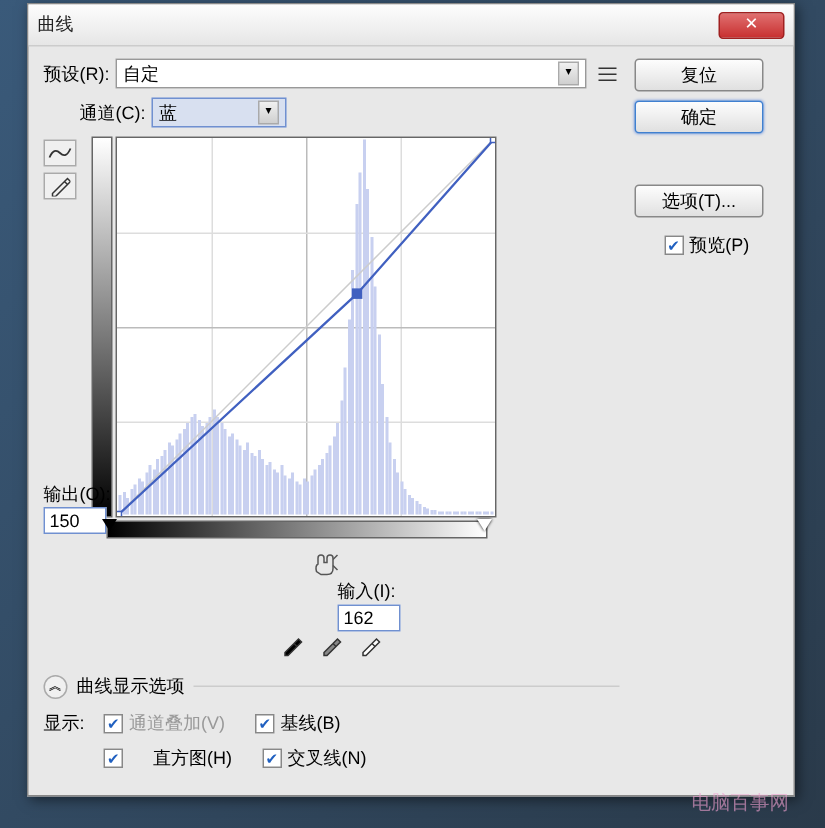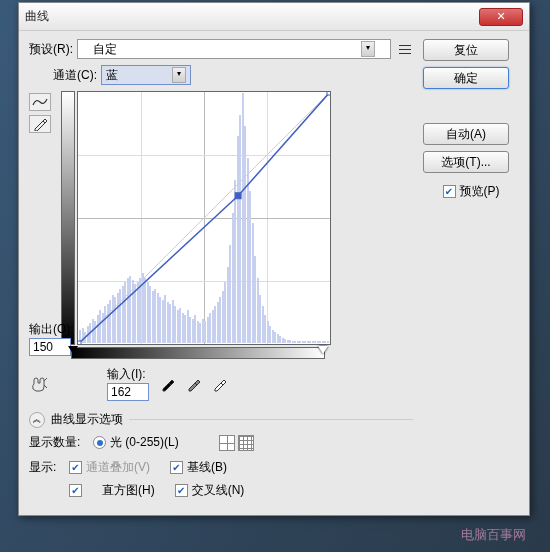--- a/index.html
+++ b/index.html
@@ -6,21 +6,21 @@
 body { background: linear-gradient(135deg, #3a5a7a 0%, #2a3a4a 100%); width: 550px; height: 552px; position: relative; }
 .dialog { position: absolute; top: 2px; left: 18px; width: 512px; background: #e8e8e8; border: 1px solid #888; box-shadow: 2px 2px 8px rgba(0,0,0,0.5); }
 .titlebar { height: 28px; background: linear-gradient(#fdfdfd, #e6e6e6); display: flex; align-items: center; padding: 0 6px; border-bottom: 1px solid #ccc; justify-content: center; }
 .titlebar-text { flex: 1; font-size: 12px; color: #222; }
 .close-btn { width: 44px; height: 18px; background: linear-gradient(#e07070, #c83030); border: 1px solid #a02020; border-radius: 3px; color: #fff; text-align: center; line-height: 14px; font-size: 11px; cursor: pointer; }
 .body { padding: 8px 10px 10px 10px; display: flex; }
 .left-col { flex: 1; }
 .right-col { width: 96px; margin-left: 10px; }
 .row { display: flex; align-items: center; margin-bottom: 6px; }
 .label { margin-right: 4px; }
-.preset-select { flex: 1; height: 20px; border: 1px solid #999; background: #fff; padding: 0 15px; display: flex; align-items: center; justify-content: space-between; }
+.preset-select { flex: 1; height: 20px; border: 1px solid #999; background: #fff; padding: 0 4px; display: flex; align-items: center; justify-content: space-between; }
 .dropdown-arrow { width: 14px; height: 16px; background: linear-gradient(#f0f0f0,#d0d0d0); border: 1px solid #aaa; text-align: center; line-height: 12px; font-size: 8px; }
 .menu-icon { width: 16px; height: 16px; margin-left: 6px; display: inline-flex; flex-direction: column; justify-content: space-around; padding: 2px; }
 .menu-icon span { height: 1px; background: #333; }
 .channel-select { width: 90px; height: 20px; border: 1px solid #7090d0; background: #d8e0f0; padding: 0 4px; display: flex; align-items: center; justify-content: space-between; }
 .tools { display: flex; flex-direction: column; margin-right: 4px; gap: 4px; margin-top: 2px;}
 .tool-btn { width: 22px; height: 18px; border: 1px solid #aaa; background: #f0f0f0; display: flex; align-items: center; justify-content: center; }
 .curve-area { display: flex; }
 .curve-graph-wrap { display: flex; flex-direction: column; }
 .graph-row { display: flex; }
 .vgrad { width: 14px; height: 254px; background: linear-gradient(#fff, #000); border: 1px solid #666; margin-right: 2px; }
@@ -235,21 +235,21 @@
         </div>
       </div>
 
       <div style="display:flex; align-items:flex-end; margin-top:-38px; margin-bottom:10px;">
         <div style="display:flex; flex-direction:column; margin-left:0;">
           <span>输出(O):</span>
           <input class="num-input" value="150" style="">
         </div>
       </div>
 
-      <div class="row" style="margin-left:0;">
+      <div class="row" style="margin-left:0;flex-direction:column;">
         <div class="hand-icon">
           <svg width="18" height="18">
               <path d="M3 14 Q2 10 4 9 L4 5 Q4 3 6 3 Q8 3 8 5 L8 8 L10 8 L10 5 Q10 3 12 3 Q14 3 14 5 L14 12 Q14 16 10 16 L6 16 Z" fill="none" stroke="#555" stroke-width="1"></path>
               <path d="M14 6 L17 3 M14 10 L17 13" stroke="#555" stroke-width="1"></path>
             </svg>
         </div>
         <div style="display:flex; flex-direction:column; margin-left:50px;">
           <span>输入(I):</span>
           <input class="num-input" value="162" style="">
         </div>
@@ -271,27 +271,20 @@
             </div>
         </div>
       </div>
 
       <div class="section-hdr">
         <span class="chevron">︽</span>
         <span>曲线显示选项</span>
         <div class="section-line"></div>
       </div>
 
-      <div class="row">
-        <span style="width:64px">显示数量:</span>
-        <span class="radio checked"></span>
-        <span style="margin-left:4px">光 (0-255)(L)</span>
-        <span style="margin-left:40px" class="grid-icon g4"></span>
-        <span class="grid-icon" style="background-image:linear-gradient(#888 1px,transparent 1px),linear-gradient(90deg,#888 1px,transparent 1px); background-size:4px 4px;"></span>
-      </div>
 
       <div class="row" style="margin-top:8px;">
         <span style="width:40px">显示:</span>
         <span class="chk">✔</span>
         <span style="margin-left:4px; color:#999;">通道叠加(V)</span>
         <span class="chk" style="margin-left:20px">✔</span>
         <span style="margin-left:4px">基线(B)</span>
       </div>
       <div class="row">
         <span style="width:40px"></span>
@@ -300,21 +293,20 @@
         <span class="chk" style="margin-left:20px">✔</span>
         <span style="margin-left:4px">交叉线(N)</span>
       </div>
     </div>
 
     <div class="right-col">
       <div class="btn">复位</div>
       <div class="btn primary">确定</div>
       <div style="height:14px"></div>
       <div style="height:14px"></div>
-      <div class="btn">自动(A)</div>
       <div class="btn">选项(T)...</div>
       <div class="checkbox-row" style="margin-top:10px; justify-content:center;">
         <span class="chk">✔</span>
         <span>预览(P)</span>
       </div>
     </div>
   </div>
 </div>
 
 <div class="watermark">电脑百事网</div>

